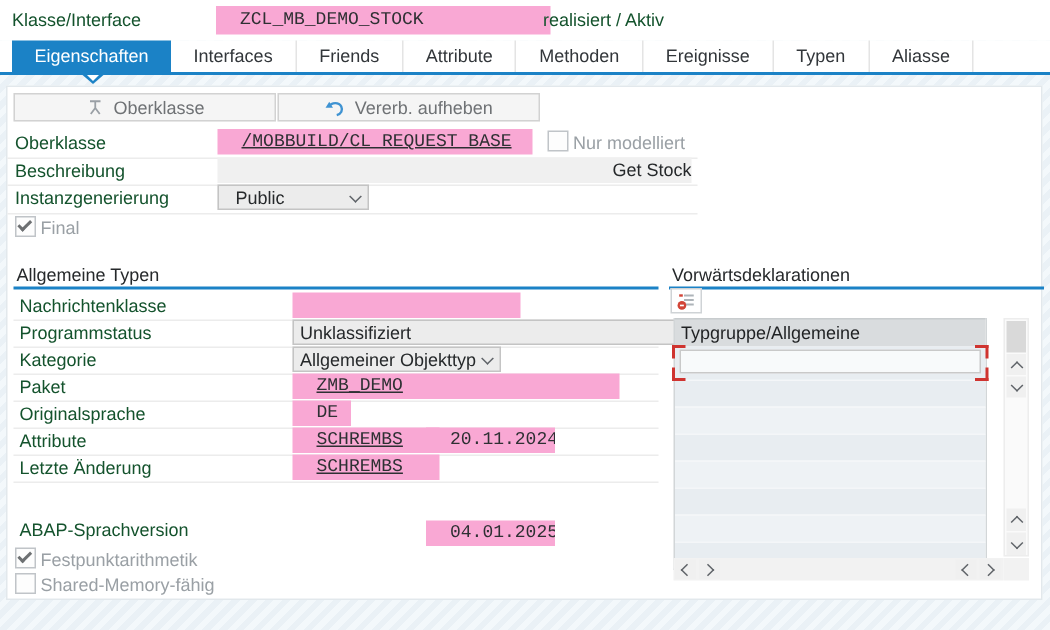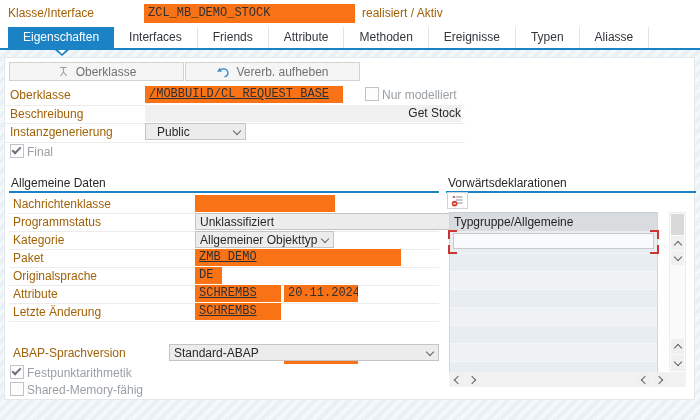--- a/index.html
+++ b/index.html
@@ -1,35 +1,35 @@
 <!DOCTYPE html>
 <html><head>
 <meta charset="utf-8">
 <style>
   html,body{margin:0;padding:0;}
   .stage{
     position:relative;width:700px;height:420px;overflow:hidden;
     font-family:"Liberation Sans",sans-serif;font-size:12px;color:#26292b;
     background:repeating-linear-gradient(135deg,#eaf1f6 0px,#eaf1f6 4px,#f3f8fb 4px,#f3f8fb 8px);
   }
-  .lbl{position:absolute;white-space:nowrap;color:#a16207;}
+  .lbl{position:absolute;white-space:nowrap;color:#14532d;}
   .lbl.dis{color:#9aa0a5;}
   .mono{font-family:"Liberation Mono","DejaVu Sans Mono",monospace;}
   
   .topbar{position:absolute;left:0;top:0;width:700px;height:27px;background:#fff;}
   .tabstrip{position:absolute;left:0;top:27px;width:700px;height:21px;background:#fff;display:flex;padding-left:8px;box-sizing:border-box;}
   .tab{line-height:21px;padding:0 15px;color:#32363a;border-right:1px solid #e4e4e4;cursor:default;}
   .tab.active{background:#1b82c6;color:#fff;border-right:none;}
   .blueline{position:absolute;left:0;top:48px;width:700px;height:2px;background:#1b82c6;}
   .notch-outer{position:absolute;left:55px;top:50px;width:0;height:0;border-left:7px solid transparent;border-right:7px solid transparent;border-top:6px solid #1b82c6;}
   .notch-inner{position:absolute;left:58px;top:50px;width:0;height:0;border-left:4px solid transparent;border-right:4px solid transparent;border-top:4px solid #fff;}
   
   .panel{position:absolute;left:4px;top:57px;width:691px;height:343px;background:#fff;border:1px solid #e2e8ec;box-sizing:border-box;}
   
-  .fld{position:absolute;background:#f97316;line-height:17px;height:17px;padding-left:4px;color:#2e3033;white-space:nowrap;overflow:hidden;box-sizing:content-box;}
+  .fld{position:absolute;background:#f9a8d4;line-height:17px;height:17px;padding-left:16px;color:#2e3033;white-space:nowrap;overflow:hidden;box-sizing:content-box;}
   .fld.link{text-decoration:underline;}
   .txtfld{position:absolute;background:#f0f0f0;line-height:17px;height:17px;padding-left:4px;color:#26292b;white-space:nowrap;overflow:hidden;}
   .select{position:absolute;background:#ececec;border:1px solid #c4c4c4;height:17px;line-height:16px;display:flex;align-items:center;justify-content:space-between;padding:0 5px 0 4px;box-sizing:border-box;color:#26292b;}
   .btn{position:absolute;height:19px;background:#f5f5f5;border:1px solid #d2d2d2;box-sizing:border-box;color:#6f7275;display:flex;align-items:center;justify-content:center;gap:6px;}
   .sep{position:absolute;height:1px;background:#ececec;}
   .section-line{position:absolute;height:2px;background:#1b82c6;}
   
   .cb{position:absolute;width:12px;height:12px;background:#fdfdfd;border:1px solid #c0c4c8;}
   .cb.checked::after{content:"";position:absolute;left:1px;top:2px;width:7px;height:3px;border-left:2px solid #6d7072;border-bottom:2px solid #6d7072;transform:rotate(-45deg);}
   
@@ -114,21 +114,21 @@
     <span class="lbl" style="left:5px;top:67px;">Instanzgenerierung</span>
     <div class="select" style="left:140px;top:65px;width:101px;padding-left:11px;">
       <span>Public</span>
       <span class="chv down"></span>
     </div>
     <div class="sep" style="left:0;top:84px;width:460px;"></div>
 
     <div class="cb checked" style="left:5px;top:86px;"></div>
     <span class="lbl dis" style="left:22px;top:87px;">Final</span>
 
-    <span class="secttl" style="left:6px;top:118px;">Allgemeine Daten</span>
+    <span class="secttl" style="left:6px;top:118px;">Allgemeine Typen</span>
     <div class="section-line" style="left:4px;top:133px;width:430px;"></div>
 
     <span class="lbl" style="left:8px;top:139px;">Nachrichtenklasse</span>
     <div class="fld mono" style="left:190px;top:137px;width:136px;"></div>
     <div class="sep" style="left:4px;top:155px;width:430px;"></div>
 
     <span class="lbl" style="left:8px;top:157px;">Programmstatus</span>
     <div class="select" style="left:190px;top:155px;width:268px;">
       <span>Unklassifiziert</span>
       <span class="chv down"></span>
@@ -154,24 +154,20 @@
     <div class="fld mono link" style="left:190px;top:227px;width:82px;">SCHREMBS</div>
     <div class="fld mono" style="left:279px;top:227px;width:70px;">20.11.2024</div>
     <div class="sep" style="left:4px;top:245px;width:430px;"></div>
 
     <span class="lbl" style="left:8px;top:247px;">Letzte Änderung</span>
     <div class="fld mono link" style="left:190px;top:245px;width:82px;">SCHREMBS</div>
     <div class="fld mono" style="left:279px;top:245px;width:70px;margin-top:44px;">04.01.2025</div>
     <div class="sep" style="left:4px;top:263px;width:430px;"></div>
 
     <span class="lbl" style="left:8px;top:288px;">ABAP-Sprachversion</span>
-    <div class="select" style="left:164px;top:286px;width:270px;">
-      <span>Standard-ABAP</span>
-      <span class="chv down"></span>
-    </div>
 
     <div class="cb checked" style="left:5px;top:307px;"></div>
     <span class="lbl dis" style="left:22px;top:308px;">Festpunktarithmetik</span>
     <div class="cb" style="left:5px;top:324px;"></div>
     <span class="lbl dis" style="left:22px;top:325px;">Shared-Memory-fähig</span>
 
     <span class="secttl" style="left:443px;top:118px;">Vorwärtsdeklarationen</span>
     <div class="section-line" style="left:441px;top:133px;width:250px;"></div>
 
     <div class="icon-btn">

